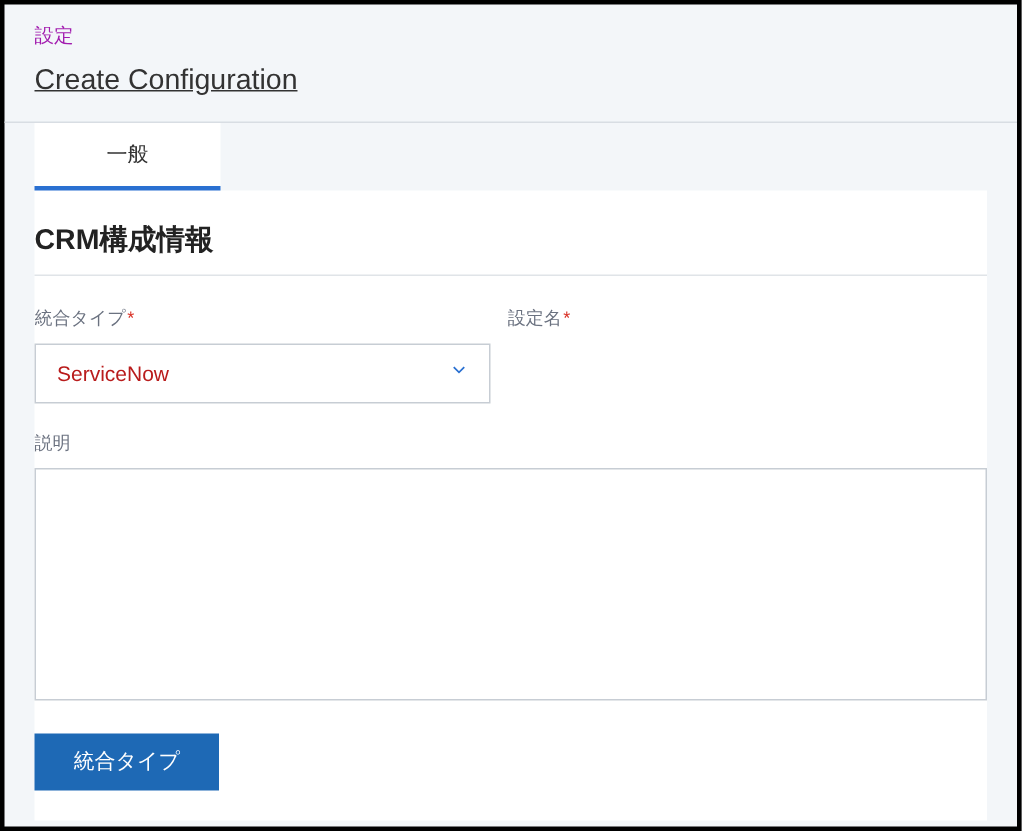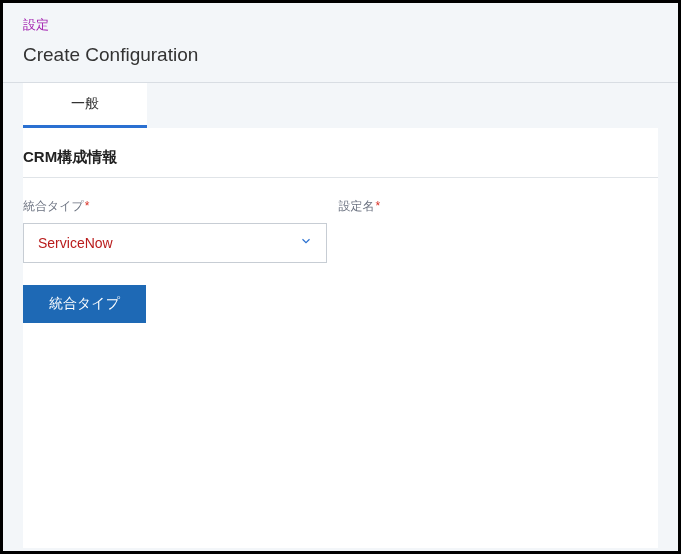--- a/index.html
+++ b/index.html
@@ -33,20 +33,21 @@
       color: #a21caf;
       font-size: 13px;
       text-decoration: none;
       cursor: pointer;
     }
     .page-title {
       padding: 6px 20px 16px 20px;
       font-size: 19px;
       font-weight: 400;
       color: #333;
+      text-decoration: underline;
     }
     .divider-line {
       border-top: 1px solid #d8dde3;
     }
     .tabs-row {
       display: flex;
       padding-left: 20px;
     }
     .tab {
       padding: 12px 48px;
@@ -57,21 +58,21 @@
       cursor: pointer;
       text-align: center;
     }
     .content-area {
       background: #fff;
       margin: 0 20px;
       padding: 20px 0 0 0;
       min-height: 420px;
     }
     .section-title {
-      font-size: 15px;
+      font-size: 19px;
       font-weight: 600;
       color: #222;
       padding: 0 0 10px 0;
     }
     .section-divider {
       border-bottom: 1px solid #e0e4e8;
       margin-bottom: 20px;
     }
     .form-row {
       display: flex;
@@ -194,19 +195,25 @@
           </div>
         </div>
 
         <div class="form-group half">
           <label class="form-label">
             <span>設定名</span><span class="required-asterisk">*</span>
           </label>
         </div>
       </div>
 
+      <div class="form-row desc-row">
+        <div class="form-group full">
+          <label class="form-label">説明</label>
+          <textarea class="form-textarea" style=""></textarea>
+        </div>
+      </div>
 
       <div class="button-row">
         <button class="primary-button">統合タイプ</button>
       </div>
     </div>
   </div>
 </div>
 
 </body></html>

